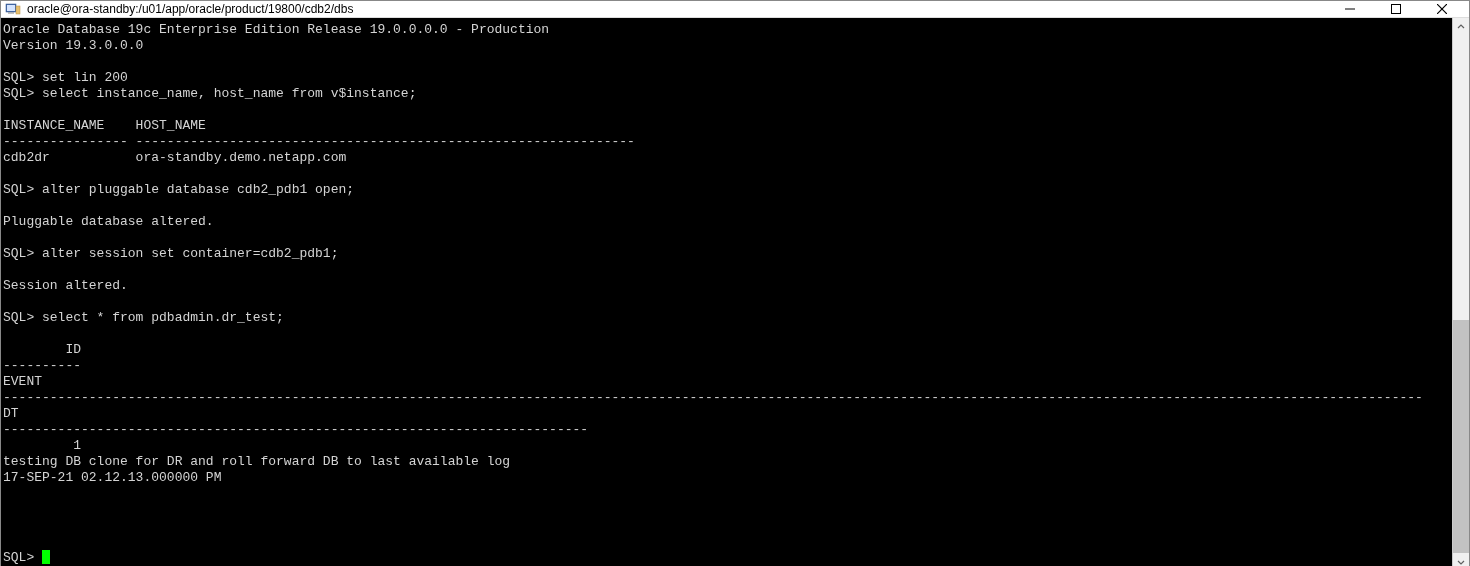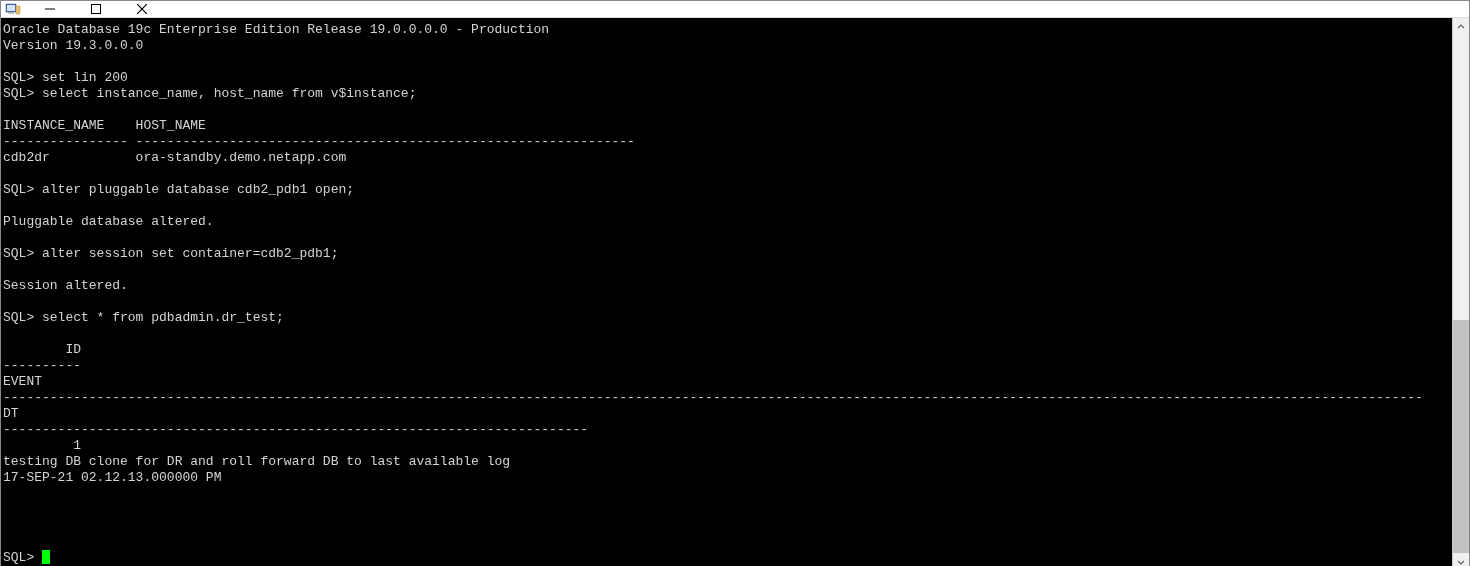--- a/index.html
+++ b/index.html
@@ -135,20 +135,21 @@
 <div class="window">
   <div class="title-bar">
     <span class="title-icon">
       <svg viewBox="0 0 16 16">
         <rect x="1" y="3" width="10" height="8" fill="#4a6ea9" stroke="#2a4e89" stroke-width="0.5"></rect>
         <rect x="2" y="4" width="8" height="6" fill="#d4e4ff"></rect>
         <rect x="11" y="5" width="4" height="8" fill="#e8c070" stroke="#b89040" stroke-width="0.5"></rect>
         <line x1="3" y1="12" x2="9" y2="12" stroke="#888" stroke-width="1"></line>
       </svg>
     </span>
+    <span class="title-text">oracle@ora-standby:/u01/app/oracle/product/19800/cdb2/dbs</span>
     <div class="window-controls">
       <button class="win-btn">
         <svg viewBox="0 0 10 10">
           <line x1="0" y1="5" x2="10" y2="5" stroke="#000" stroke-width="1"></line>
         </svg>
       </button>
       <button class="win-btn">
         <svg viewBox="0 0 10 10">
           <rect x="0.5" y="0.5" width="9" height="9" fill="none" stroke="#000" stroke-width="1"></rect>
         </svg>

